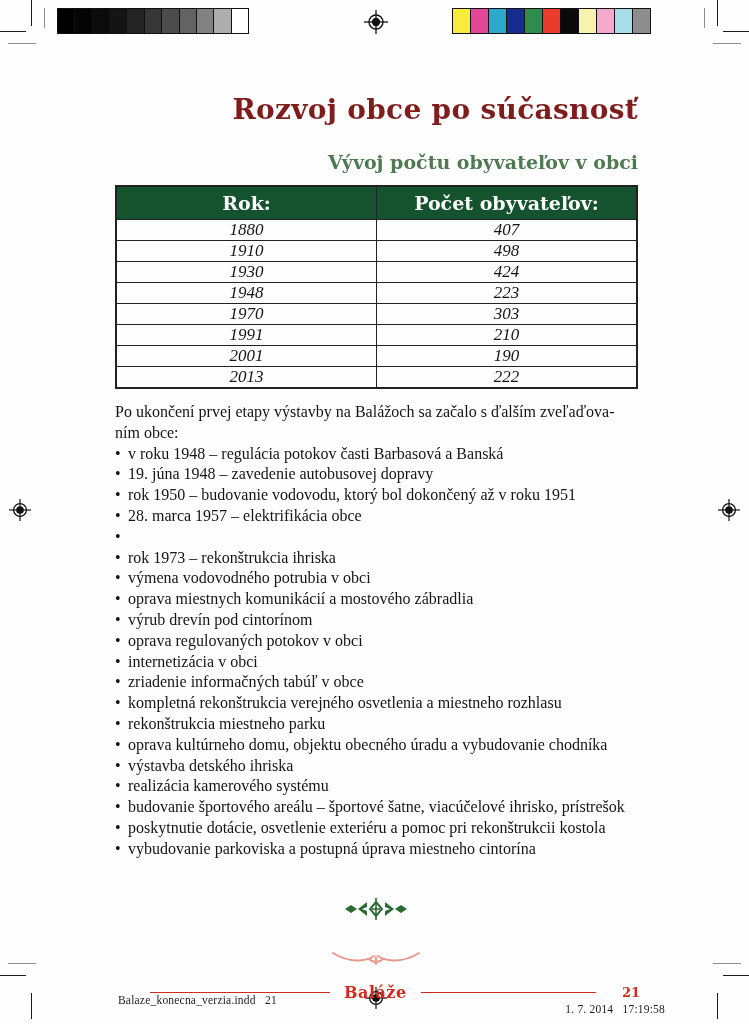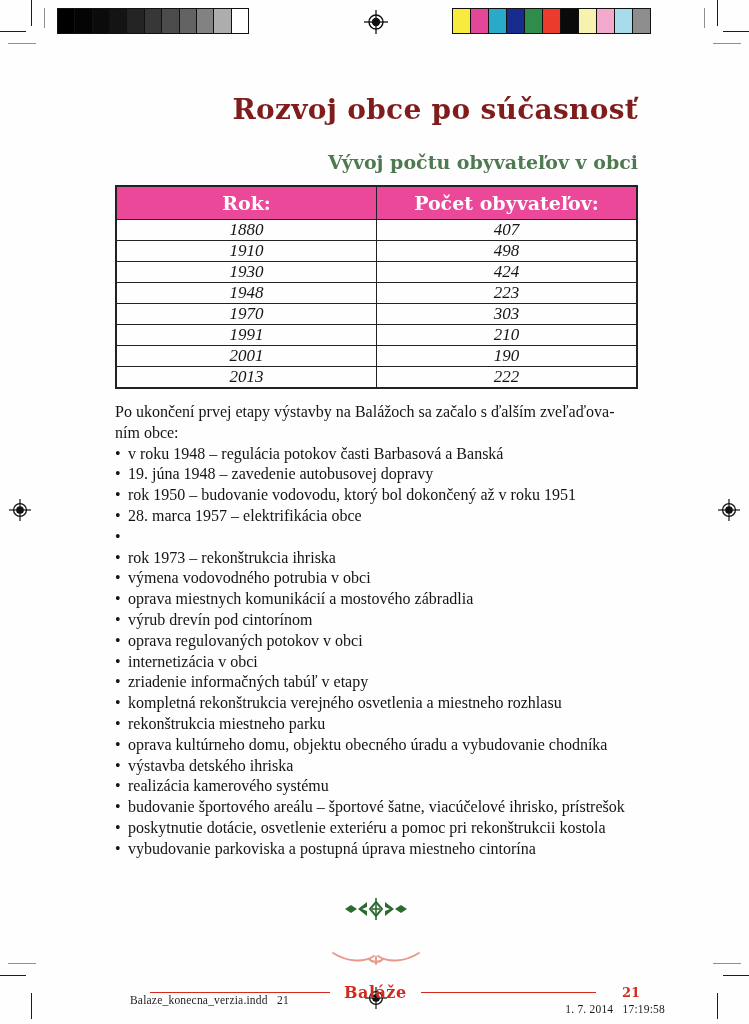--- a/index.html
+++ b/index.html
@@ -14,21 +14,21 @@
   .cropline { position:absolute; background:#1c1c1c; }
   .cropline.gray { background:#8f8f8f; }
   .bar { position:absolute; display:flex; border:1px solid #111; height:26px; }
   .bar .swatch { flex:1 1 auto; height:100%; border-right:1px solid #111; }
   .bar .swatch:last-child { border-right:none; }
   .regmark { position:absolute; }
   .slug {
     position:absolute; top:994px; font-family:"Liberation Serif", serif;
     font-size:11.5px; color:#1b1b1b; letter-spacing:0.2px; white-space:pre;
   }
-  .slug.left { left:130px; }
+  .slug.left { left:118px; }
   .slug.right { right:84px;margin-top:9px; }
 
   
   .title {
     position:absolute; left:115px; top:93px; width:523px;
     text-align:right; font-family:"DejaVu Serif", serif;
     font-weight:bold; font-size:28px; color:#7f1d1d; letter-spacing:0.3px;
   }
   .subtitle {
     position:absolute; left:115px; top:151px; width:523px;
@@ -36,21 +36,21 @@
     font-weight:bold; font-size:19px; color:#4f7950;
   }
 
   
   .pop-table {
     position:absolute; left:115px; top:185px; width:523px;
     border-collapse:collapse; table-layout:fixed;
     border:2px solid #222;
   }
   .pop-table th {
-    background:#ec4899; color:#ffffff; font-family:"DejaVu Serif", serif;
+    background:#14532d; color:#ffffff; font-family:"DejaVu Serif", serif;
     font-weight:bold; font-size:19px; height:33px; border:1px solid #222;
     text-align:center; vertical-align:middle;
   }
   .pop-table td {
     font-style:italic; font-size:17px; color:#151515; height:21px;
     border:1px solid #222; text-align:center; vertical-align:middle;
     font-family:"Liberation Serif", serif;
   }
 
   
@@ -245,21 +245,21 @@
         <li>
           <span class="dot">•</span>
           <span>oprava regulovaných potokov v obci</span>
         </li>
         <li>
           <span class="dot">•</span>
           <span>internetizácia v obci</span>
         </li>
         <li>
           <span class="dot">•</span>
-          <span>zriadenie informačných tabúľ v etapy</span>
+          <span>zriadenie informačných tabúľ v obce</span>
         </li>
         <li>
           <span class="dot">•</span>
           <span>kompletná rekonštrukcia verejného osvetlenia a miestneho rozhlasu</span>
         </li>
         <li>
           <span class="dot">•</span>
           <span>rekonštrukcia miestneho parku</span>
         </li>
         <li>

